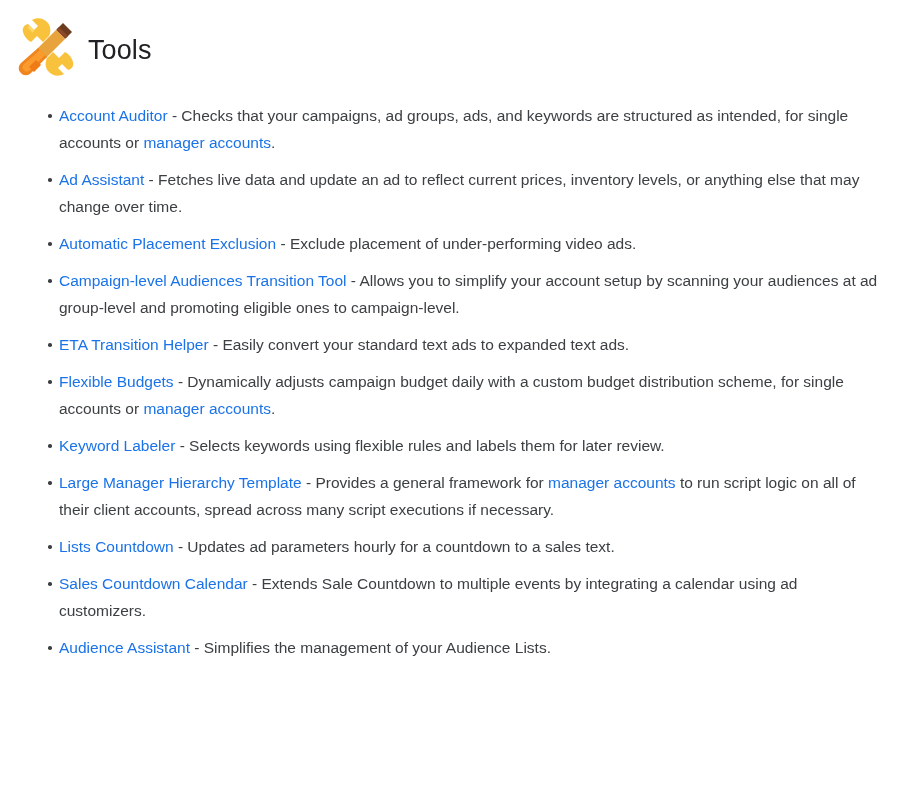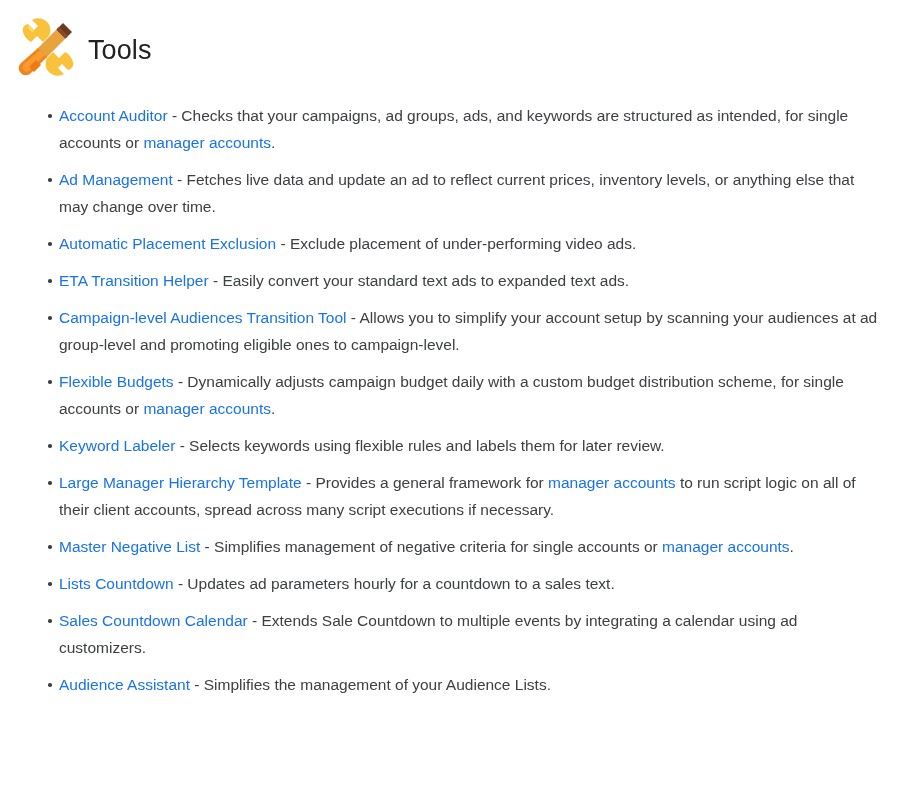--- a/index.html
+++ b/index.html
@@ -110,26 +110,25 @@
         <path d="M22 33 L31 42 L15 58 C12 61 7 61 5 58 C2 56 2 51 5 48 Z" fill="#f0851e"></path>
         <path d="M24 35 L29 40 L14 55 C12 57 9 57 8 55 C6 54 6 51 8 49 Z" fill="#fa9b2e"></path>
         <path d="M20 45 L25 50 L18 57 L13 52 Z" fill="#ef7b16"></path>
       </svg>
     </span>
     <h1 class="page-title">Tools</h1>
   </div>
 
   <ul class="tool-list">
       <li class="tool-item"><a class="tool-link">Account Auditor</a><span class="desc"> - Checks that your campaigns, ad groups, ads, and keywords are structured as intended, for single accounts or </span><a class="inline-link">manager accounts</a><span class="desc">.</span></li>
-      <li class="tool-item"><a class="tool-link">Ad Management</a><span class="desc"> - Fetches live data and update an ad to reflect current prices, inventory levels, or anything else that may change over time.</span></li>
+      <li class="tool-item"><a class="tool-link">Ad Assistant</a><span class="desc"> - Fetches live data and update an ad to reflect current prices, inventory levels, or anything else that may change over time.</span></li>
       <li class="tool-item"><a class="tool-link">Automatic Placement Exclusion</a><span class="desc"> - Exclude placement of under-performing video ads.</span></li>
+      <li class="tool-item"><a class="tool-link">Campaign-level Audiences Transition Tool</a><span class="desc"> - Allows you to simplify your account setup by scanning your audiences at ad group-level and promoting eligible ones to campaign-level.</span></li>
       <li class="tool-item"><a class="tool-link">ETA Transition Helper</a><span class="desc"> - Easily convert your standard text ads to expanded text ads.</span></li>
-      <li class="tool-item"><a class="tool-link">Campaign-level Audiences Transition Tool</a><span class="desc"> - Allows you to simplify your account setup by scanning your audiences at ad group-level and promoting eligible ones to campaign-level.</span></li>
       <li class="tool-item"><a class="tool-link">Flexible Budgets</a><span class="desc"> - Dynamically adjusts campaign budget daily with a custom budget distribution scheme, for single accounts or </span><a class="inline-link">manager accounts</a><span class="desc">.</span></li>
       <li class="tool-item"><a class="tool-link">Keyword Labeler</a><span class="desc"> - Selects keywords using flexible rules and labels them for later review.</span></li>
       <li class="tool-item"><a class="tool-link">Large Manager Hierarchy Template</a><span class="desc"> - Provides a general framework for </span><a class="inline-link">manager accounts</a><span class="desc"> to run script logic on all of their client accounts, spread across many script executions if necessary.</span></li>
-      <li class="tool-item"><a class="tool-link">Master Negative List</a><span class="desc"> - Simplifies management of negative criteria for single accounts or </span><a class="inline-link">manager accounts</a><span class="desc">.</span></li>
       <li class="tool-item"><a class="tool-link">Lists Countdown</a><span class="desc"> - Updates ad parameters hourly for a countdown to a sales text.</span></li>
       <li class="tool-item"><a class="tool-link">Sales Countdown Calendar</a><span class="desc"> - Extends Sale Countdown to multiple events by integrating a calendar using ad customizers.</span></li>
       <li class="tool-item"><a class="tool-link">Audience Assistant</a><span class="desc"> - Simplifies the management of your Audience Lists.</span></li>
     </ul>
 
 </div>
 
 </body></html>

